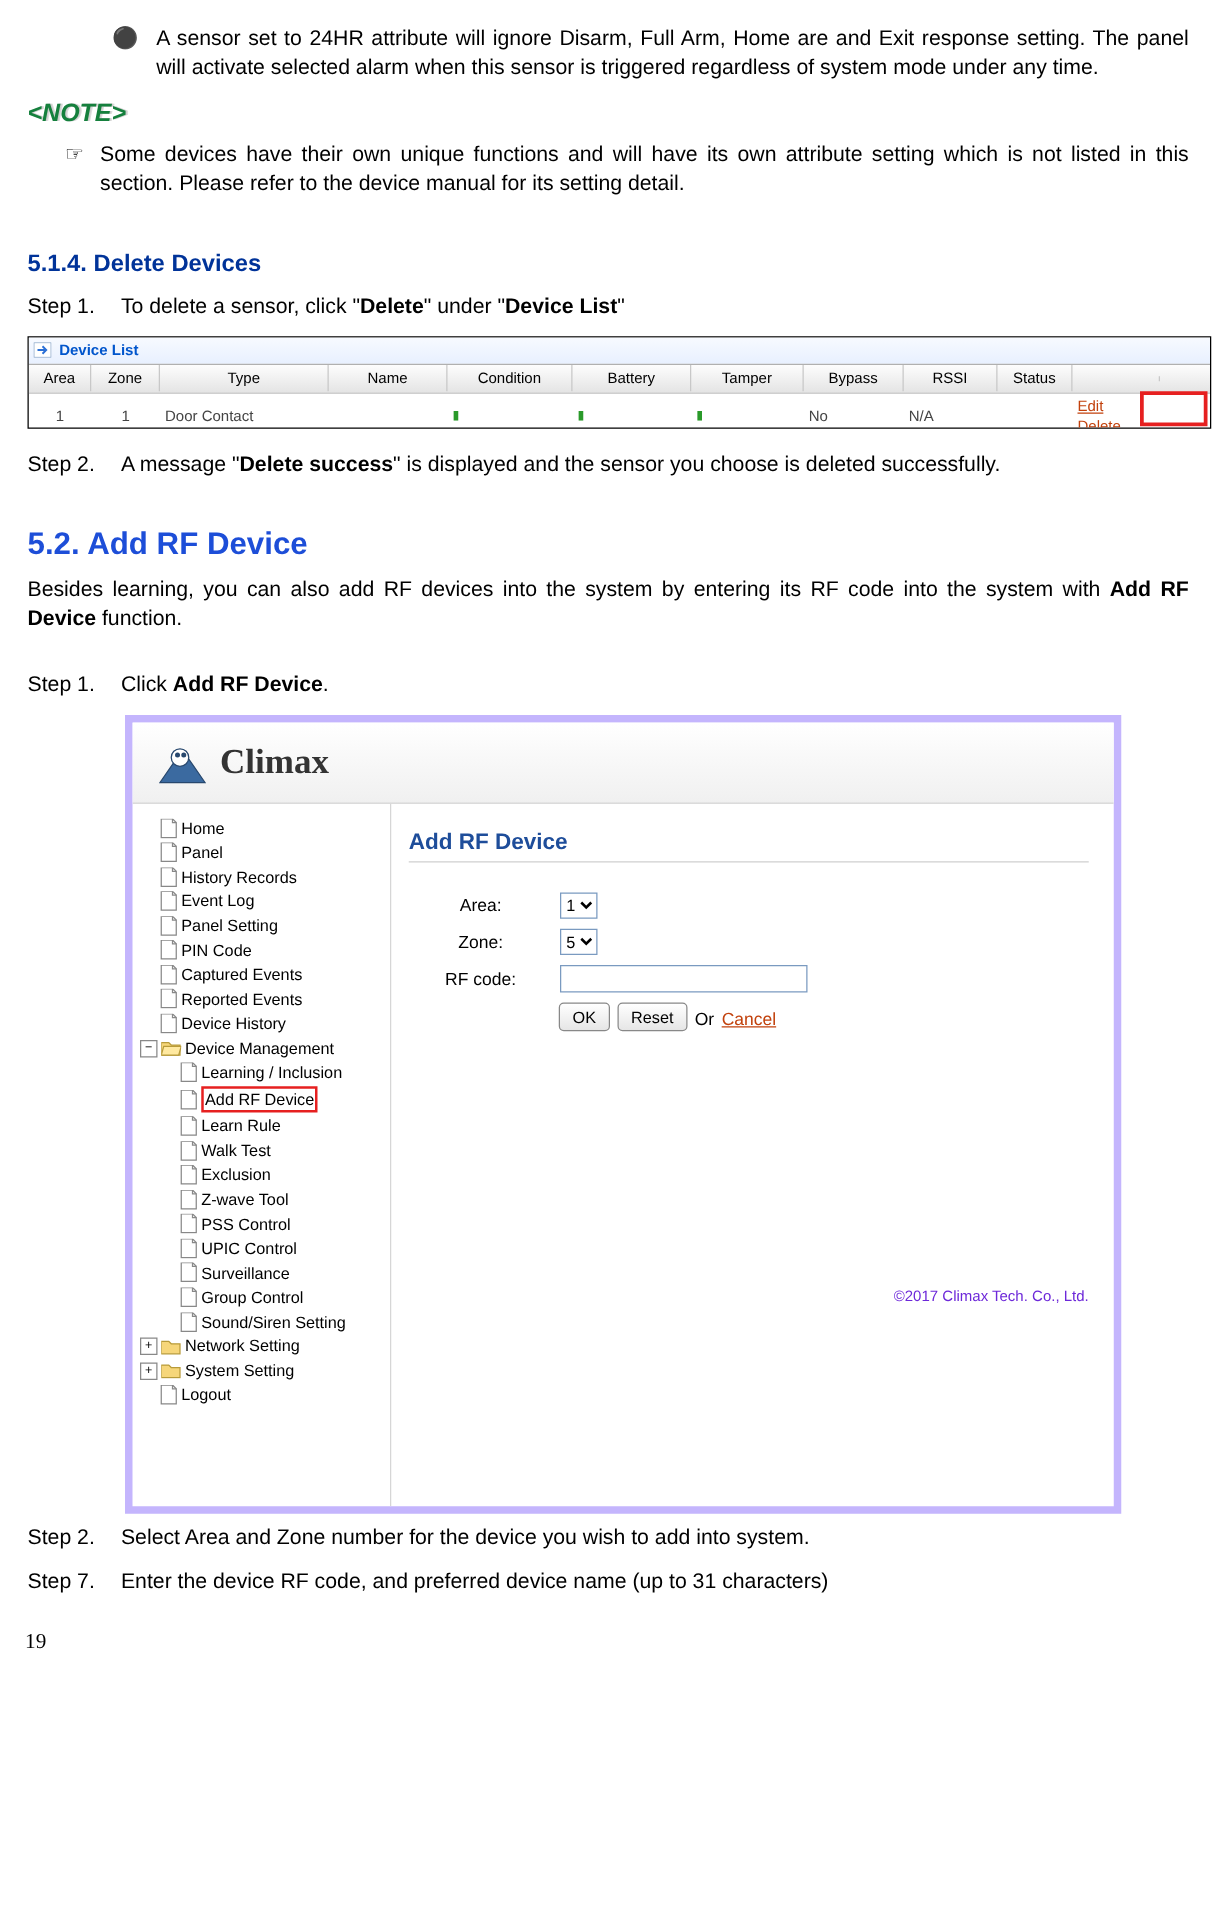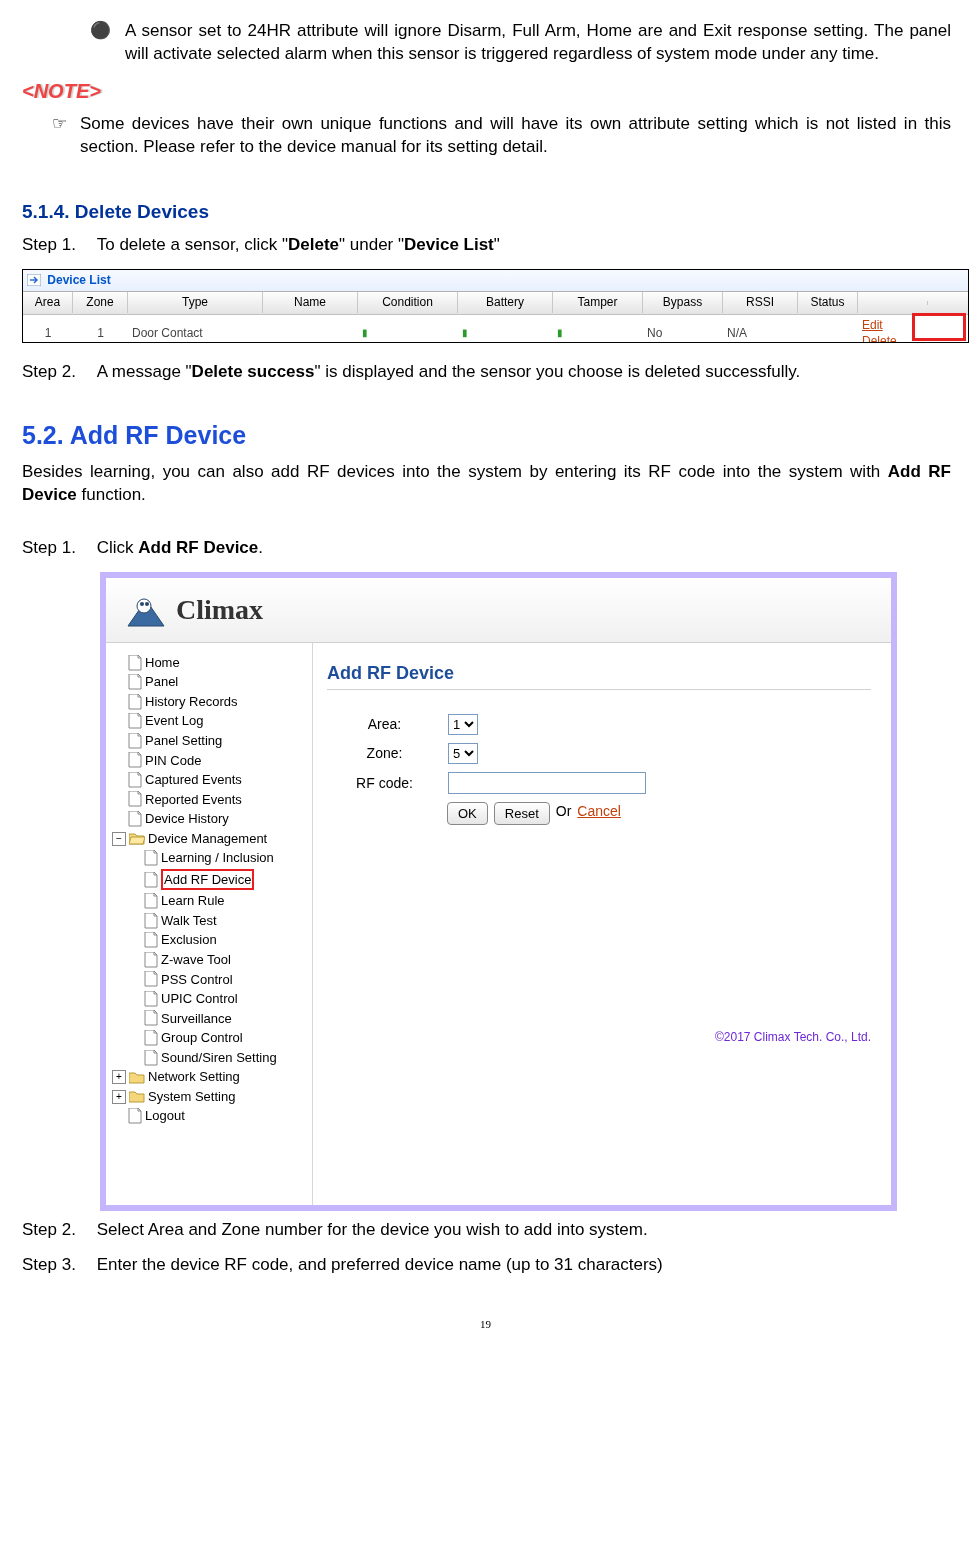--- a/index.html
+++ b/index.html
@@ -13,21 +13,21 @@
   }
   .bullet1 {
     margin-left: 105px;
     text-align: justify;
   }
   .bullet1 .dot {
     position: absolute;
     margin-left: -35px;
   }
   .note-heading {
-    color: #ef4444;
+    color: #15803d;
     font-style: italic;
     font-weight: bold;
     font-size: 20px;
     text-shadow: 1px 0 0 #ccc, 2px 0 0 #ddd;
     margin: 12px 0 8px 2px;
   }
   .note-body {
     margin-left: 60px;
     text-align: justify;
   }
@@ -62,24 +62,23 @@
     color: #1d4ed8;
     font-weight: bold;
     font-size: 25px;
     margin: 35px 0 8px 2px;
   }
   .p {
     margin: 0 0 10px 2px;
     text-align: justify;
   }
   .page-num {
-    text-align: center;
-    margin-top: 40px;
+    margin-top: 25px;
     font-family: "Times New Roman", serif;
-    font-size: 11px;
+    font-size: 17px;
   }
   
   .devlist-box {
     border: 1px solid #000;
     width: 945px;
     margin: 12px 0 18px 2px;
     height: 72px;
     font-family: Verdana, Arial, sans-serif;
     font-size: 12px;
     overflow: hidden;
@@ -205,21 +204,21 @@
     width:190px;
     height:20px;
     border:1px solid #7a9ac0;
     font-size:13px;
     padding:0 3px;
   }
   .btnrow {
     margin-left:120px;
     margin-top:4px;
     display:flex;
-    align-items:flex-start;
+    align-items:flex-end;
     gap:6px;
     font-size:14px;
   }
   .btn {
     border:1px solid #888;
     border-radius:4px;
     background:linear-gradient(#ffffff,#e6e6e6);
     padding:3px 10px;
     font-size:13px;
   }
@@ -543,17 +542,17 @@
       <div class="copyright">©2017 Climax Tech. Co., Ltd.</div>
     </div>
   </div>
 </div>
 
 <div class="step">
   <span class="label">Step 2.</span>
   <span class="body">Select Area and Zone number for the device you wish to add into system.</span>
 </div>
 <div class="step">
-  <span class="label">Step 3.</span>
+  <span class="label">Step 7.</span>
   <span class="body">Enter the device RF code, and preferred device name (up to 31 characters)</span>
 </div>
 
 <div class="page-num">19</div>
 
 </body></html>

